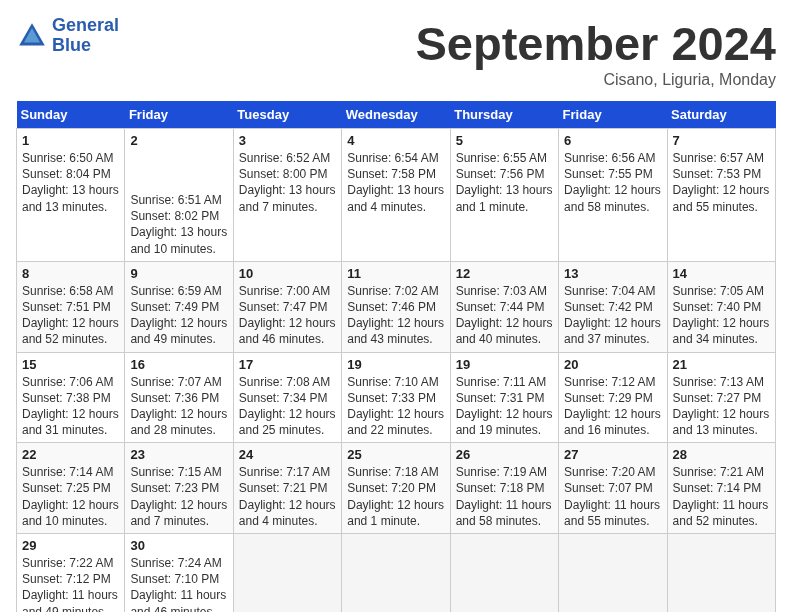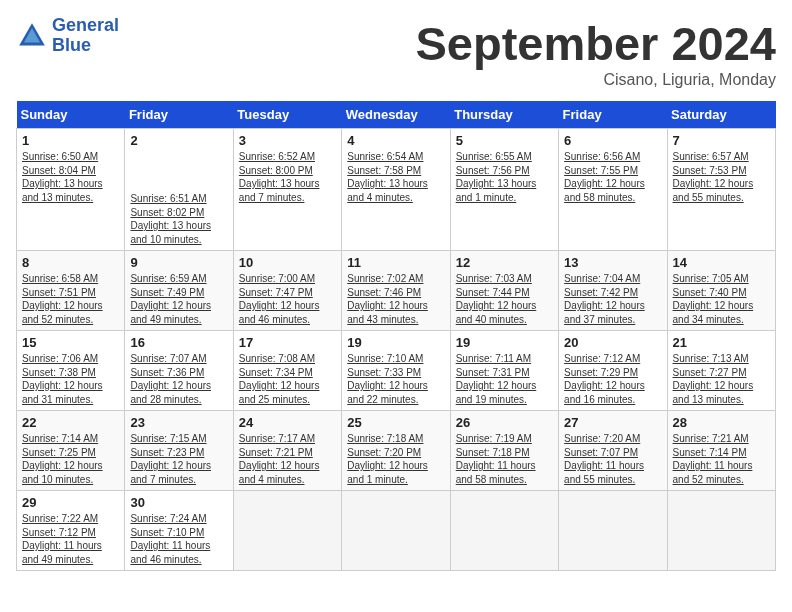--- a/index.html
+++ b/index.html
@@ -69,23 +69,22 @@
       background: #f5f5f5;
     }
     .day-num {
       font-size: 13px;
       font-weight: bold;
       margin-bottom: 2px;
       color: #222;
     }
     .day-info {
       color: #333;
-      font-size: 10px;
+      font-size: 12px;
       line-height: 1.35;
-      text-decoration: underline;
     }
     tr:nth-child(even) td:not(.empty) {
       background: #f9f9f9;
     }
   </style>
 </head>
 <body>
 
 <div class="header-section">
   <div class="logo">

